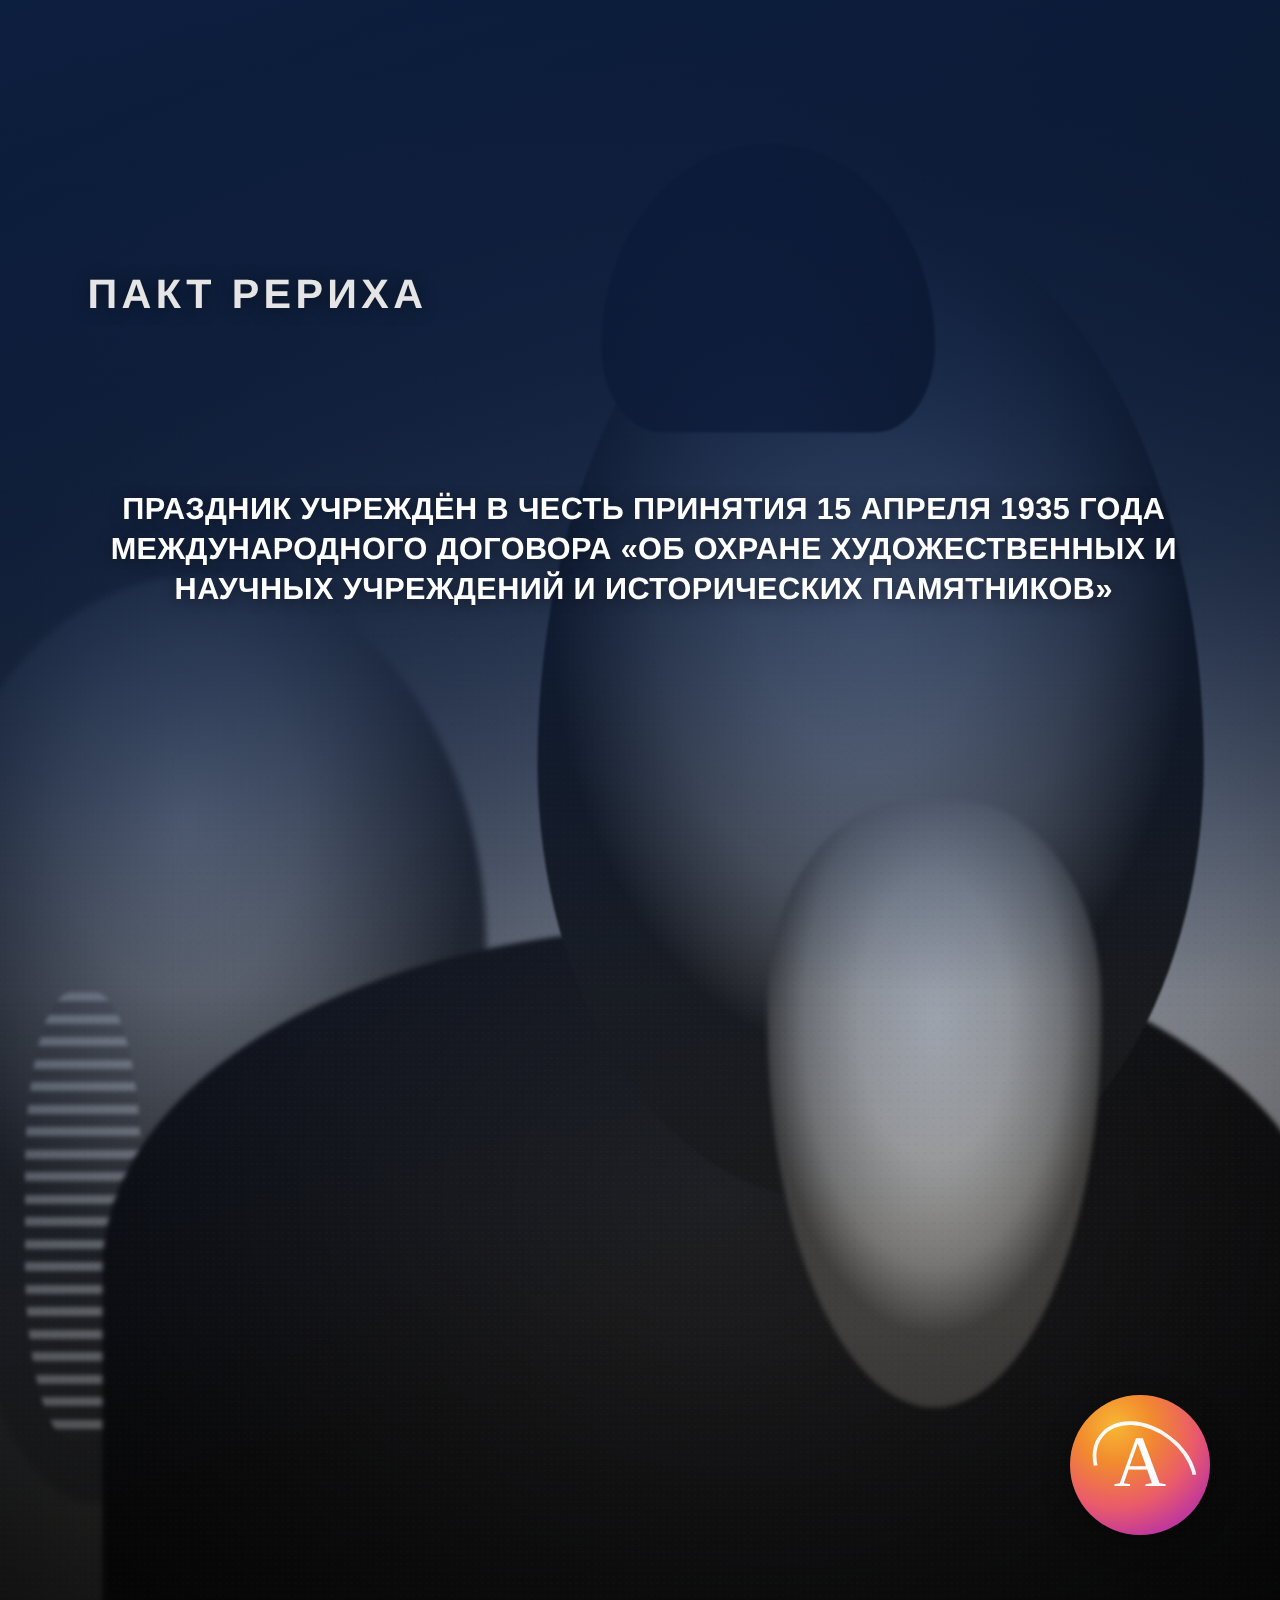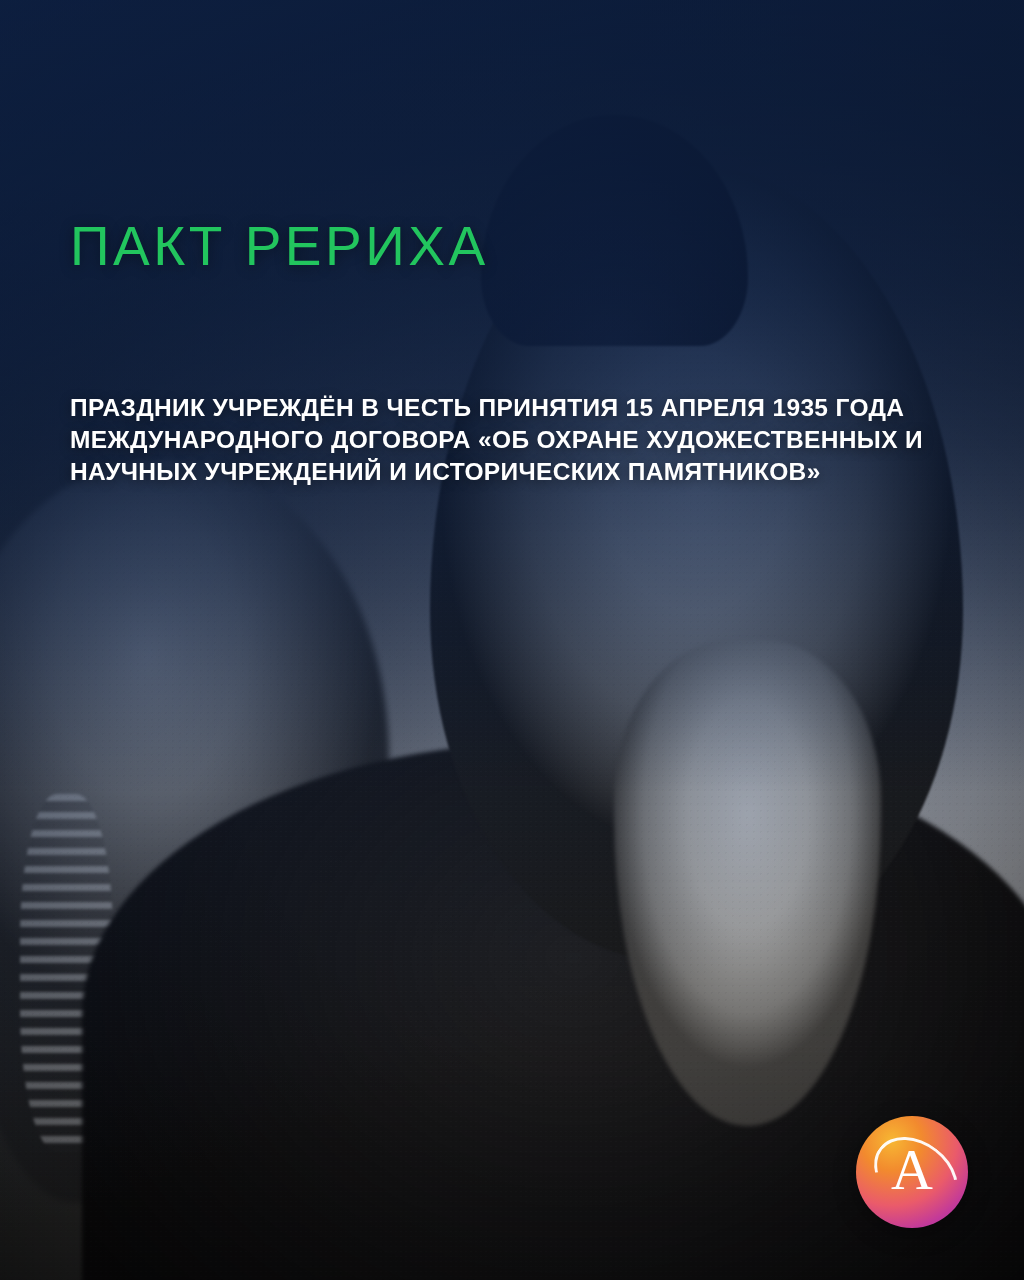--- a/index.html
+++ b/index.html
@@ -159,42 +159,42 @@
     top: 0;
     width: 900px;
     height: 100%;
   }
 
   .title {
     position: absolute;
     top: 218px;
     left: 0;
     margin: 0;
-    color: #22c55e;
-    font-size: 55px;
-    font-weight: 400;
+    color: #e5e5e5;
+    font-size: 33px;
+    font-weight: 700;
     letter-spacing: 3.5px;
     text-transform: uppercase;
     line-height: 1.05;
     text-shadow: 0 2px 14px rgba(0,0,0,.45);
   }
 
   .body-block {
     position: absolute;
     left: 0;
     width: 890px;
     color: #ffffff;
     font-size: 24.5px;
     font-weight: 700;
     letter-spacing: .35px;
     line-height: 1.30;
     text-transform: uppercase;
     text-shadow: 0 2px 12px rgba(0,0,0,.45);
   }
-  .body-block p { margin: 0; }
+  .body-block p { margin: 0; text-align: center; }
   .para-1 { top: 392px; }
   .para-2 { top: 568px; }
 
   
   .logo-badge {
     position: absolute;
     right: 56px;
     bottom: 52px;
     width: 112px;
     height: 112px;

